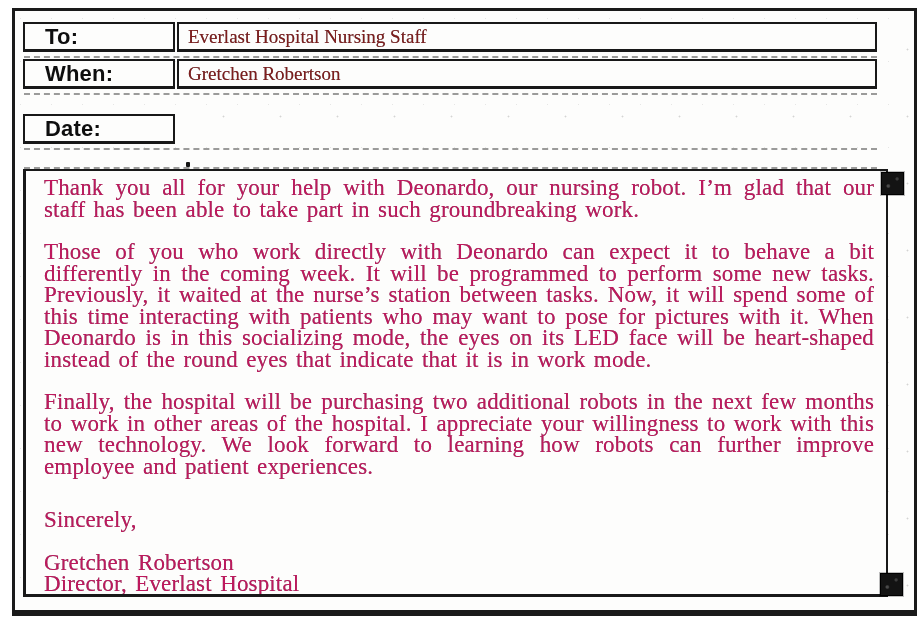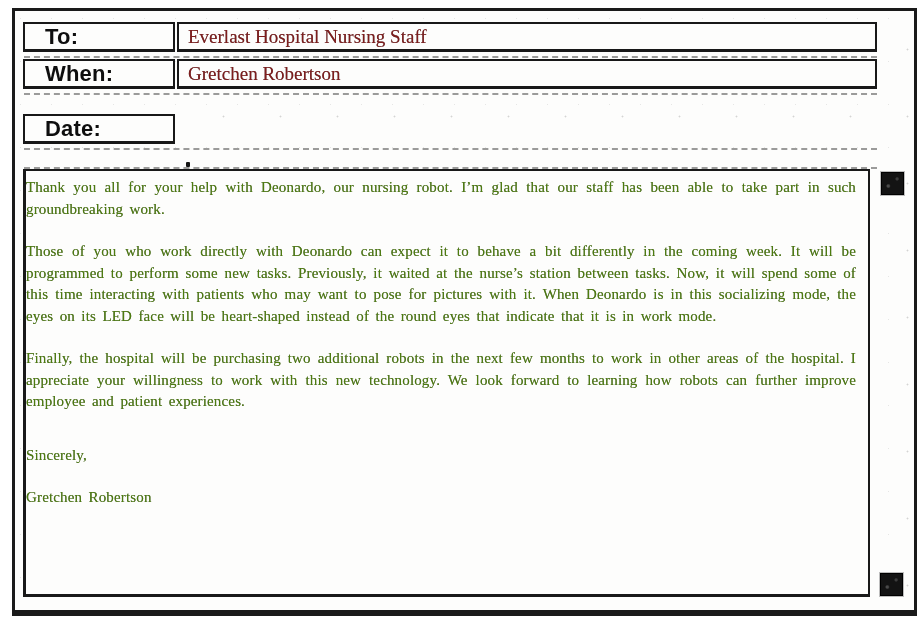--- a/index.html
+++ b/index.html
@@ -85,28 +85,28 @@
     overflow: hidden;
   }
 
   
   .body-box {
     position: absolute;
     left: 8px;
     top: 158px;
     width: 830px;
     height: 417px;
-    padding: 6px 12px 0 0;
+    padding: 6px 12px 0 18px;
     border: 2px solid #191919;
     border-left-width: 3px;
     border-bottom-width: 3px;
     background: #fdfdfc;
-    font-size: 15px;
+    font-size: 23px;
     line-height: 21.5px;
-    color: #4d7c0f;
+    color: #be185d;
     text-shadow: 0 0 0.4px rgba(0,0,0,0.5);
     letter-spacing: 0.15px;
     word-spacing: 2.5px;
     overflow: hidden;
   }
   .body-box p {
     margin: 0 0 21px 0;
     text-align: justify;
   }
   .body-box .closing { text-align: left; margin-top: 32px; }
@@ -175,18 +175,19 @@
   </div>
 
   <span class="ink-speck"></span>
 
   <div class="body-box">
     <p>Thank you all for your help with Deonardo, our nursing robot. I’m glad that our staff has been able to take part in such groundbreaking work.</p>
     <p>Those of you who work directly with Deonardo can expect it to behave a bit differently in the coming week. It will be programmed to perform some new tasks. Previously, it waited at the nurse’s station between tasks. Now, it will spend some of this time interacting with patients who may want to pose for pictures with it. When Deonardo is in this socializing mode, the eyes on its LED face will be heart-shaped instead of the round eyes that indicate that it is in work mode.</p>
     <p>Finally, the hospital will be purchasing two additional robots in the next few months to work in other areas of the hospital. I appreciate your willingness to work with this new technology. We look forward to learning how robots can further improve employee and patient experiences.</p>
     <p class="closing">Sincerely,</p>
     <p class="sig-line">Gretchen Robertson</p>
+    <p class="sig-line">Director, Everlast Hospital</p>
   </div>
 
   <div class="scroll-btn scroll-btn-top"></div>
   <div class="scroll-btn scroll-btn-bottom"></div>
 
 </div>
 
 </body></html>

